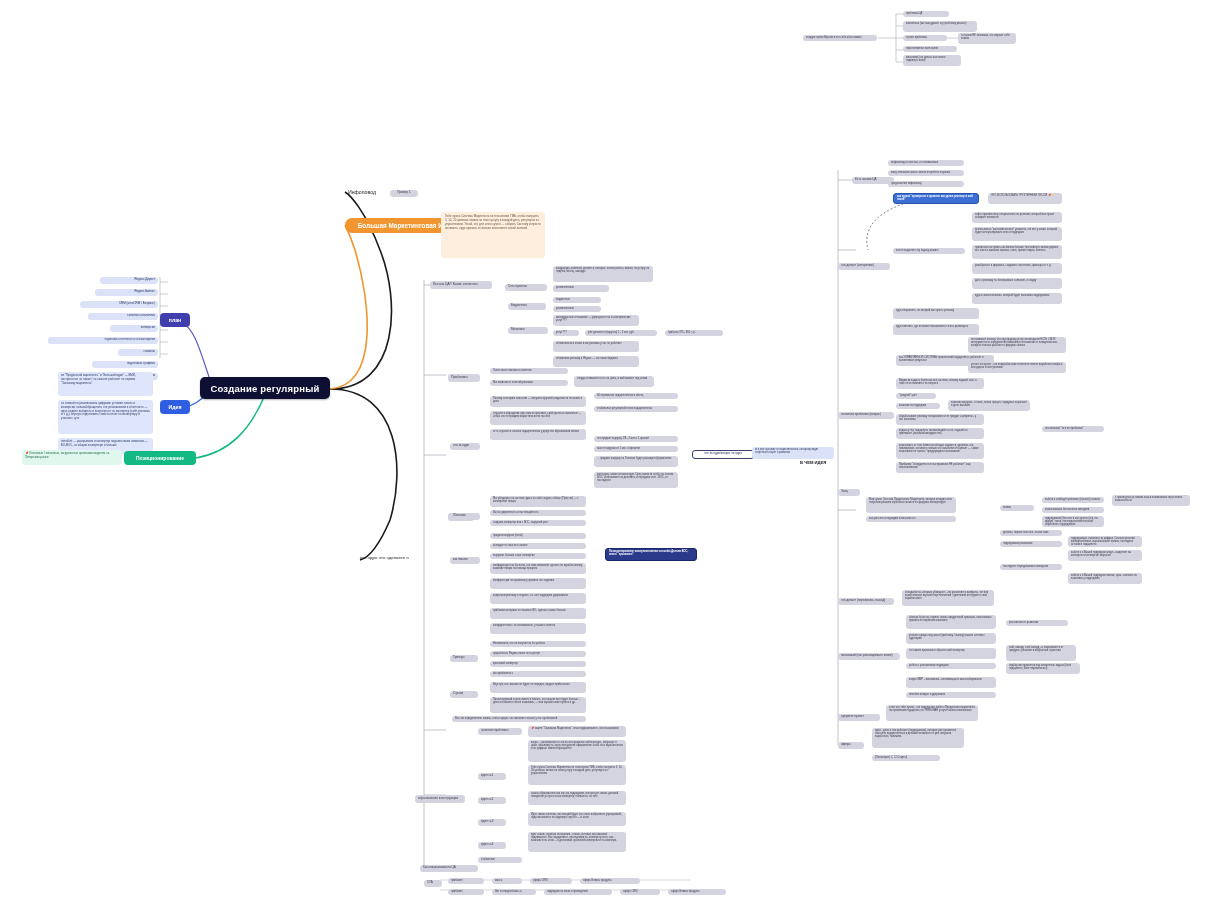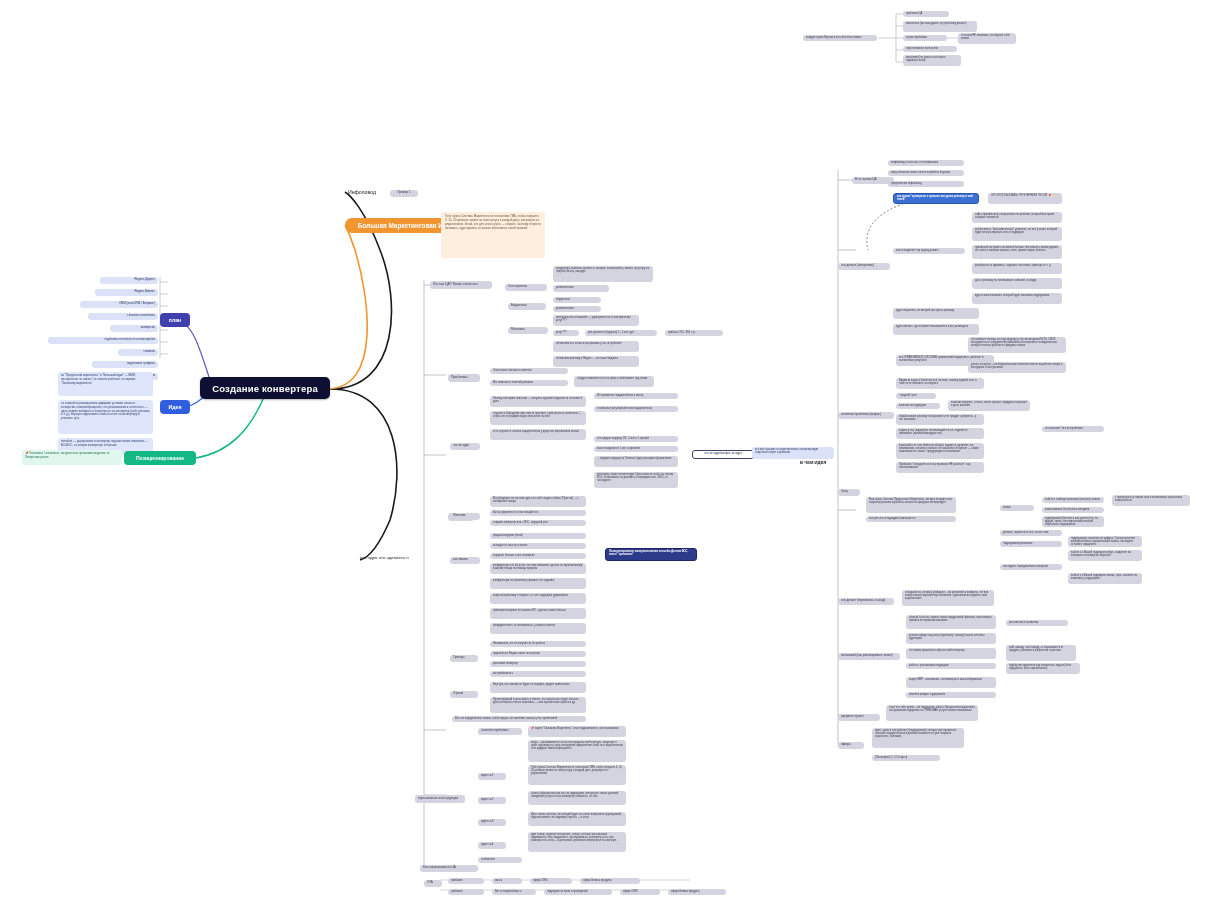--- a/index.html
+++ b/index.html
@@ -155,21 +155,21 @@
 
     <path d="M915,200 C 880,210 862,225 868,250" stroke="#555566" stroke-width=".7" fill="none" stroke-dasharray="2,2"></path>
 
     <path d="M896,38 L896,14 M896,38 L896,62 M878,38 L896,38" stroke="#9a9aa8" stroke-width=".5" fill="none"></path>
     <path d="M896,14 L903,14 M896,26 L903,26 M896,38 L903,38 M896,50 L903,50 M896,62 L903,62" stroke="#9a9aa8" stroke-width=".5" fill="none"></path>
     <path d="M945,38 L958,38" stroke="#9a9aa8" stroke-width=".5" fill="none"></path>
 
     <path d="M440,880 L690,880 M440,890 L690,890" stroke="#9a9aa8" stroke-width=".4" fill="none"></path>
   </svg>
 
-  <div class="root" style="left:200px; top:377px; width:130px; height:22px;">Создание конвертера</div>
+  <div class="root" style="left:200px; top:377px; width:130px; height:22px;">Создание регулярный</div>
 
   <div class="branch-plan" style="left:160px; top:313px; width:30px; height:14px;">план</div>
 
   <div class="node xs blueish" style="left:100px; top:277px; width:58px; height:7px; text-align:right;">Яндекс.Директ</div>
   <div class="node xs blueish" style="left:95px; top:289px; width:63px; height:7px; text-align:right;">Яндекс.Бизнес</div>
   <div class="node xs blueish" style="left:80px; top:301px; width:78px; height:7px; text-align:right;">CRM (amoCRM / Битрикс)</div>
   <div class="node xs blueish" style="left:88px; top:313px; width:70px; height:7px; text-align:right;">сквозная аналитика</div>
   <div class="node xs blueish" style="left:110px; top:325px; width:48px; height:7px; text-align:right;">конверсия</div>
   <div class="node tiny blueish" style="left:48px; top:337px; width:110px; height:7px; text-align:right;">подготовка отчетности по этапам воронки</div>
   <div class="node xs blueish" style="left:118px; top:349px; width:40px; height:7px; text-align:right;">созвоны</div>

